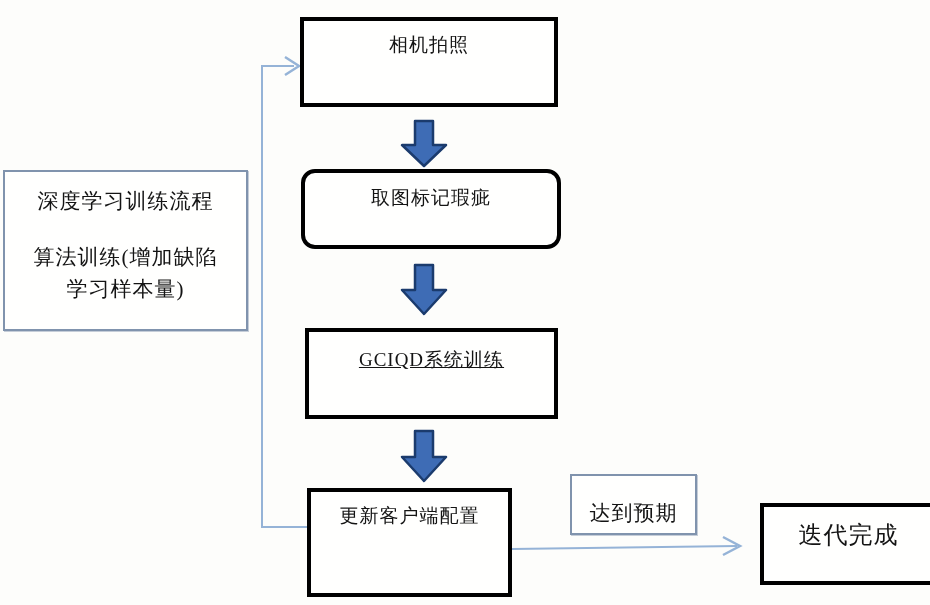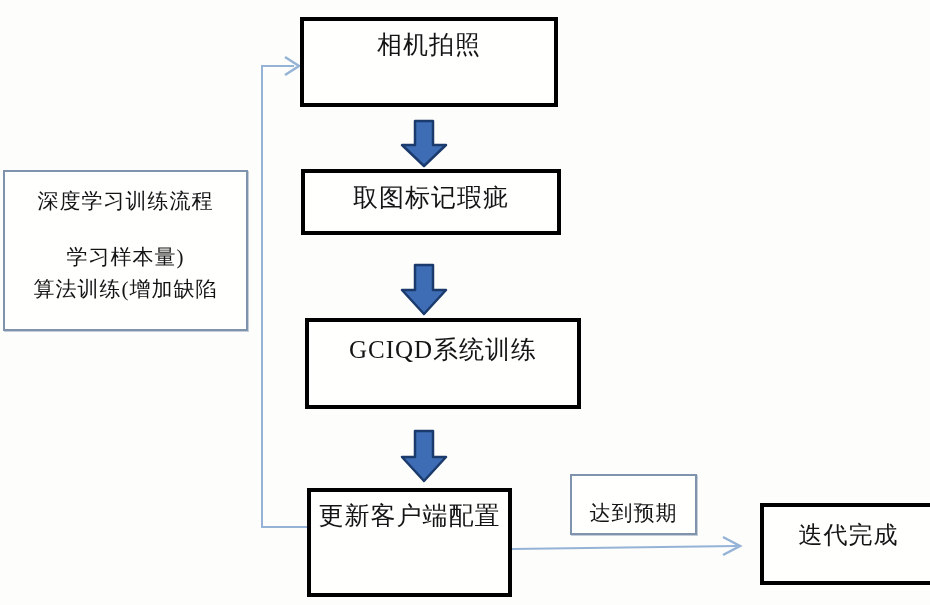--- a/index.html
+++ b/index.html
@@ -29,21 +29,21 @@
     text-align: center;
   }
   .thick {
     border: 4px solid #000000;
   }
   .thin {
     border: 2px solid #8093ad;
     box-shadow: 1px 1px 0 rgba(128,147,173,0.45);
   }
   .step-text {
-    font-size: 25px;
+    font-size: 19px;
     line-height: 31px;
     letter-spacing: 1px;
     padding-top: 8px;
   }
   #node-step2 .step-text { padding-top: 9px; }
   #node-step3 .step-text { padding-top: 12px; }
   #node-step4 .step-text { }
   #node-done  .step-text { padding-top: 13px; font-size: 24px; }
   .note-text {
     font-size: 21px;
@@ -52,22 +52,22 @@
     padding-top: 13px;
   }
   .note-gap { height: 24px; }
   #node-expect .step-text {
     font-size: 21px;
     padding-top: 22px;
   }
   
   #node-note   { left: 3px;   top: 170px; width: 245px; height: 161px; }
   #node-step1  { left: 300px; top: 17px;  width: 258px; height: 90px;  }
-  #node-step2  { left: 301px; top: 169px; width: 260px; height: 66px;  }
-  #node-step3  { left: 305px; top: 318px; width: 276px; height: 91px;  }
+  #node-step2  { left: 301px; top: 169px; width: 260px; height: 80px; border-radius: 14px;  }
+  #node-step3  { left: 305px; top: 328px; width: 253px; height: 91px; text-decoration: underline;  }
   #node-step4  { left: 307px; top: 488px; width: 205px; height: 109px; }
   #node-expect { left: 570px; top: 474px; width: 127px; height: 61px;  }
   #node-done   { left: 746px; top: 503px; width: 177px; height: 82px; margin-left: 14px;  }
 </style>
 </head>
 <body>
 
 <div id="stage">
 
   <svg class="overlay" viewBox="0 0 930 605">
@@ -82,22 +82,22 @@
 
     <path d="M415,265 L433,265 L433,290 L446,290 L424,314 L402,290 L415,290 Z" stroke-width="2.5" stroke-linejoin="round" fill="#3e6cb5" stroke="#1b3b6d"></path>
 
     <path d="M415,431 L433,431 L433,457 L446,457 L424,481 L402,457 L415,457 Z" stroke-width="2.5" stroke-linejoin="round" fill="#3e6cb5" stroke="#1b3b6d"></path>
   </svg>
 
   <div id="node-note" class="node thin">
     <div class="note-text">
       <div>深度学习训练流程</div>
       <div class="note-gap"></div>
+      <div>算法训练(增加缺陷</div>
       <div>学习样本量)</div>
-      <div>算法训练(增加缺陷</div>
     </div>
   </div>
 
   <div id="node-step1" class="node thick">
     <div class="step-text">相机拍照</div>
   </div>
 
   <div id="node-step2" class="node thick">
     <div class="step-text">取图标记瑕疵</div>
   </div>

